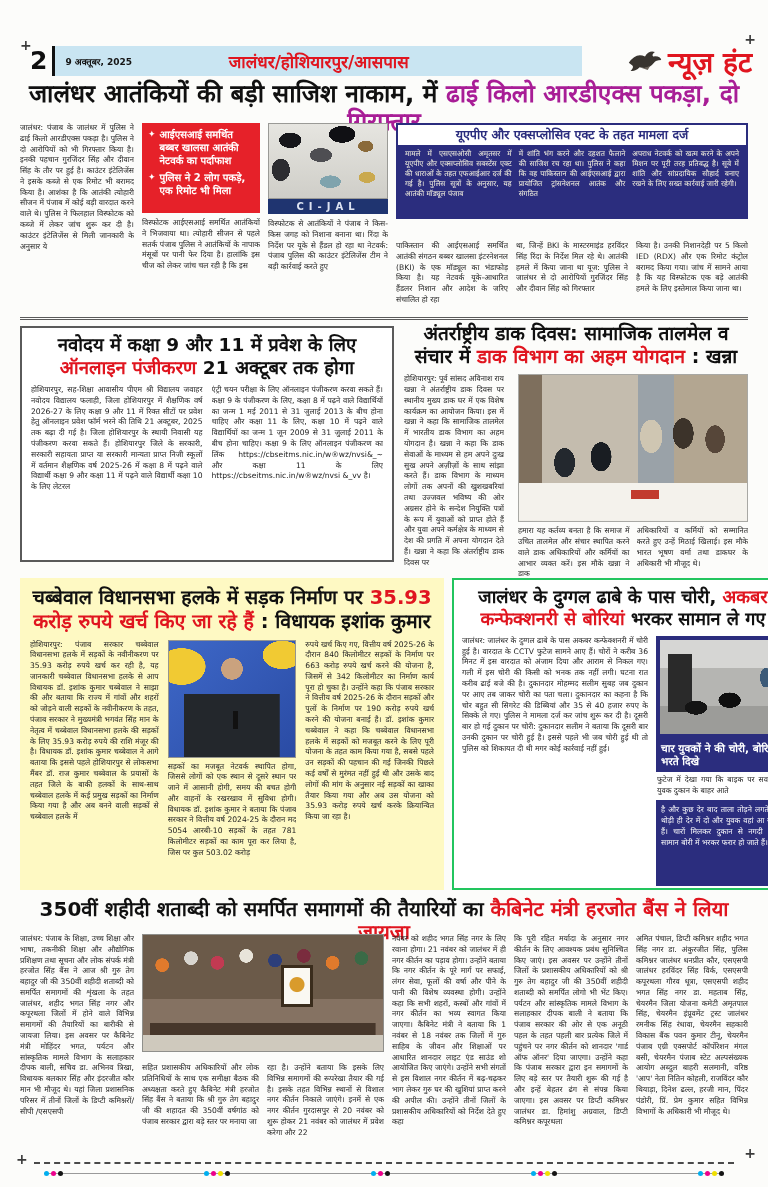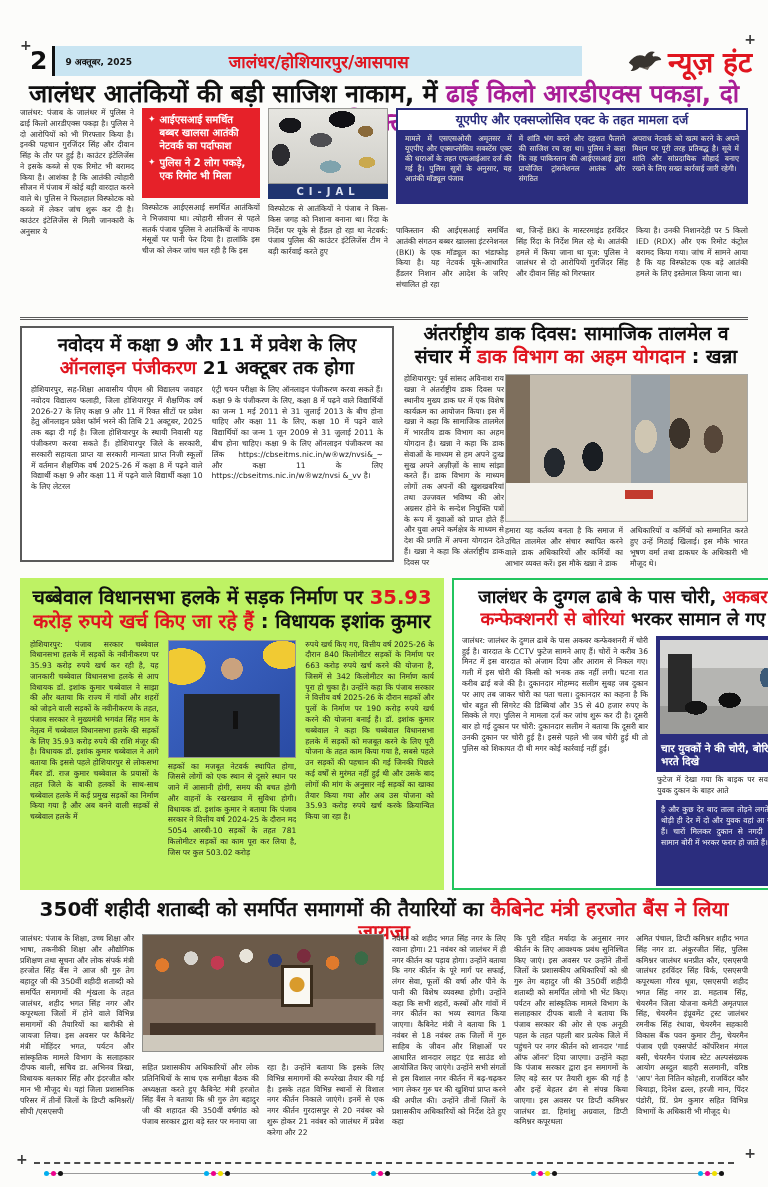--- a/index.html
+++ b/index.html
@@ -17,21 +17,21 @@
   .pdate{font-size:9px;font-weight:bold;color:#151515;z-index:2;}
   .psection{position:absolute;left:0;right:0;text-align:center;color:#e0151f;font-weight:bold;font-size:17px;}
   .plogo{width:170px;display:flex;align-items:center;justify-content:flex-end;gap:5px;background:#fcfcfa;}
   .mast-title{color:#e0151f;font-weight:bold;font-size:28px;white-space:nowrap;}
 
   .lead-hl{position:absolute;top:80px;left:14px;right:14px;margin:0;text-align:center;
            font-size:24.5px;font-weight:bold;line-height:1.15;color:#101010;}
   .mag{color:#a81d96;}
 
   .tcol{font-size:7.6px;line-height:1.42;text-align:justify;overflow:hidden;}
-  .lead-body{position:absolute;top:108px;left:20px;right:20px;height:192px;
+  .lead-body{position:absolute;top:123px;left:20px;right:20px;height:192px;
              display:grid;grid-template-columns:114px 118px 120px 1fr;gap:8px;}
   .stack{display:flex;flex-direction:column;}
   .redbox{background:#e62129;color:#fff;height:90px;box-sizing:border-box;padding:6px 6px;margin-bottom:5px;}
   .rpoint{display:flex;gap:4px;font-size:10px;font-weight:bold;line-height:1.28;margin-bottom:5px;text-align:left;}
   .star{font-size:9px;flex:0 0 auto;}
   .photo1{height:74px;border:1px solid #9a9a96;
     background:
      radial-gradient(ellipse 16px 11px at 18% 22%, #16161a 69%, transparent 70%),
      radial-gradient(ellipse 19px 12px at 62% 14%, #101014 69%, transparent 70%),
      radial-gradient(ellipse 13px 16px at 10% 62%, #2c2c30 69%, transparent 70%),
@@ -51,35 +51,35 @@
 
   .rule{position:absolute;top:317px;left:20px;right:20px;border-bottom:3px double #5a5a5a;}
 
   .nav-box{position:absolute;top:326px;left:20px;width:374px;height:236px;border:2px solid #5a5a5a;
            background:#fff;padding:6px 9px;box-sizing:border-box;}
   .hl2{text-align:center;font-size:18.5px;font-weight:bold;line-height:1.22;color:#101010;margin:0 0 6px;}
   .red{color:#e0151f;}
   .nav-cols{display:grid;grid-template-columns:1fr 1fr;gap:9px;height:166px;overflow:hidden;}
 
   .daak{position:absolute;top:322px;left:404px;width:344px;height:246px;}
-  .daak-grid{display:grid;grid-template-columns:100px 1fr;gap:1px;margin-top:5px;height:196px;}
+  .daak-grid{display:grid;grid-template-columns:100px 1fr;gap:14px;margin-top:5px;height:196px;}
   .daak-right{display:flex;flex-direction:column;gap:4px;min-width:0;}
   .photo2{height:146px;border:1px solid #a8a8a4;
     background:
      linear-gradient(#c23b2e,#c23b2e) 56% 84%/28px 9px no-repeat,
      linear-gradient(#f4f2ec,#f4f2ec) 50% 100%/100% 26% no-repeat,
      radial-gradient(ellipse 15px 21px at 20% 60%, #23282e 69%, transparent 70%),
      radial-gradient(ellipse 15px 21px at 36% 56%, #191d22 69%, transparent 70%),
      radial-gradient(ellipse 16px 24px at 58% 42%, #cfc6b2 69%, transparent 70%),
      radial-gradient(ellipse 15px 22px at 72% 40%, #3c332a 69%, transparent 70%),
      radial-gradient(ellipse 14px 20px at 86% 44%, #564639 69%, transparent 70%),
      linear-gradient(90deg,#7e6f5d 0 10%,#c4bcae 10% 52%,#9aa2a8 52% 68%,#b3a691 68% 100%);}
   .daak-bottom{display:grid;grid-template-columns:1fr 1fr;gap:7px;flex:1;overflow:hidden;}
 
-  .roads{position:absolute;top:578px;left:20px;width:424px;height:312px;background:#bef264;
+  .roads{position:absolute;top:578px;left:20px;width:424px;height:312px;background:#fef9c3;
          padding:8px 10px;box-sizing:border-box;}
   .roads-cols{display:grid;grid-template-columns:1fr 1fr 1fr;gap:9px;height:244px;overflow:hidden;}
   .photo3{height:116px;border:1px solid #95958f;margin-bottom:4px;
     background:
      linear-gradient(#111,#111) 53% 72%/5px 18px no-repeat,
      radial-gradient(circle 11px at 50% 24%, #caa27e 97%, transparent),
      linear-gradient(#23272c,#23272c) 50% 115%/76% 60% no-repeat,
      radial-gradient(ellipse 34px 26px at 10% 22%, #f1ca33 70%, transparent 71%),
      radial-gradient(ellipse 28px 20px at 90% 12%, #f1ca33 70%, transparent 71%),
      linear-gradient(135deg,#3e68c8,#2a4ba4);}

